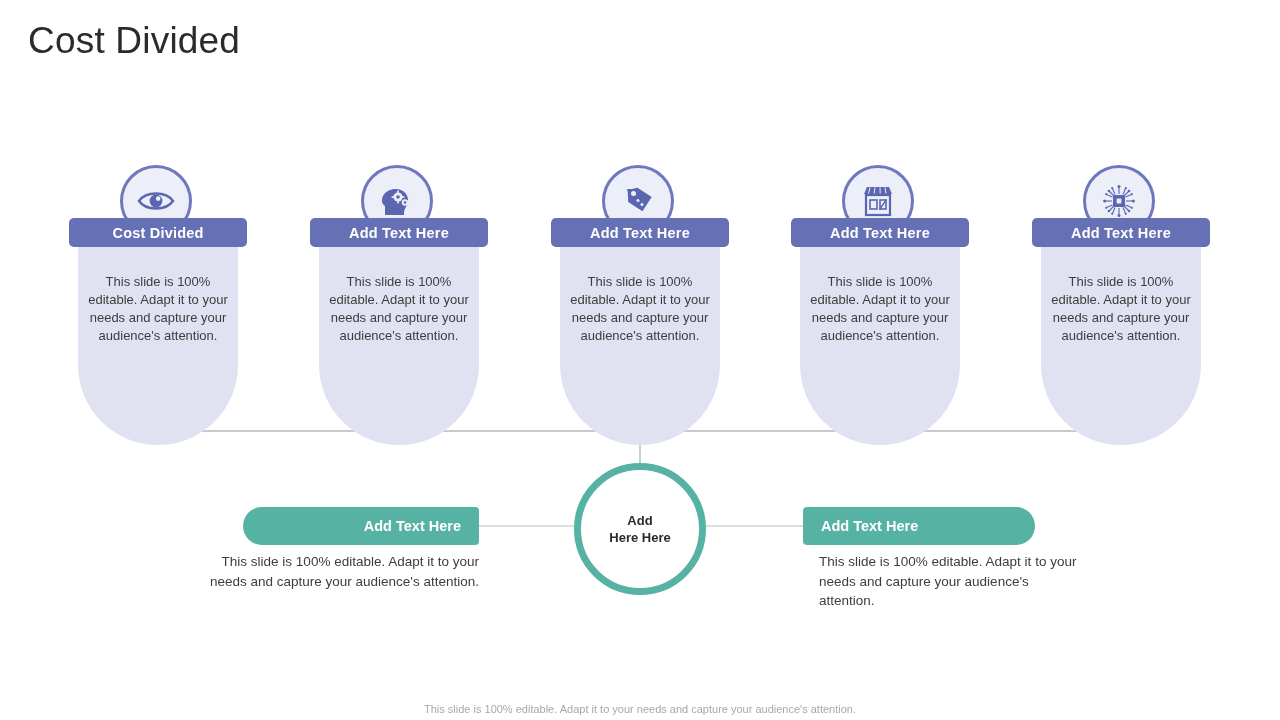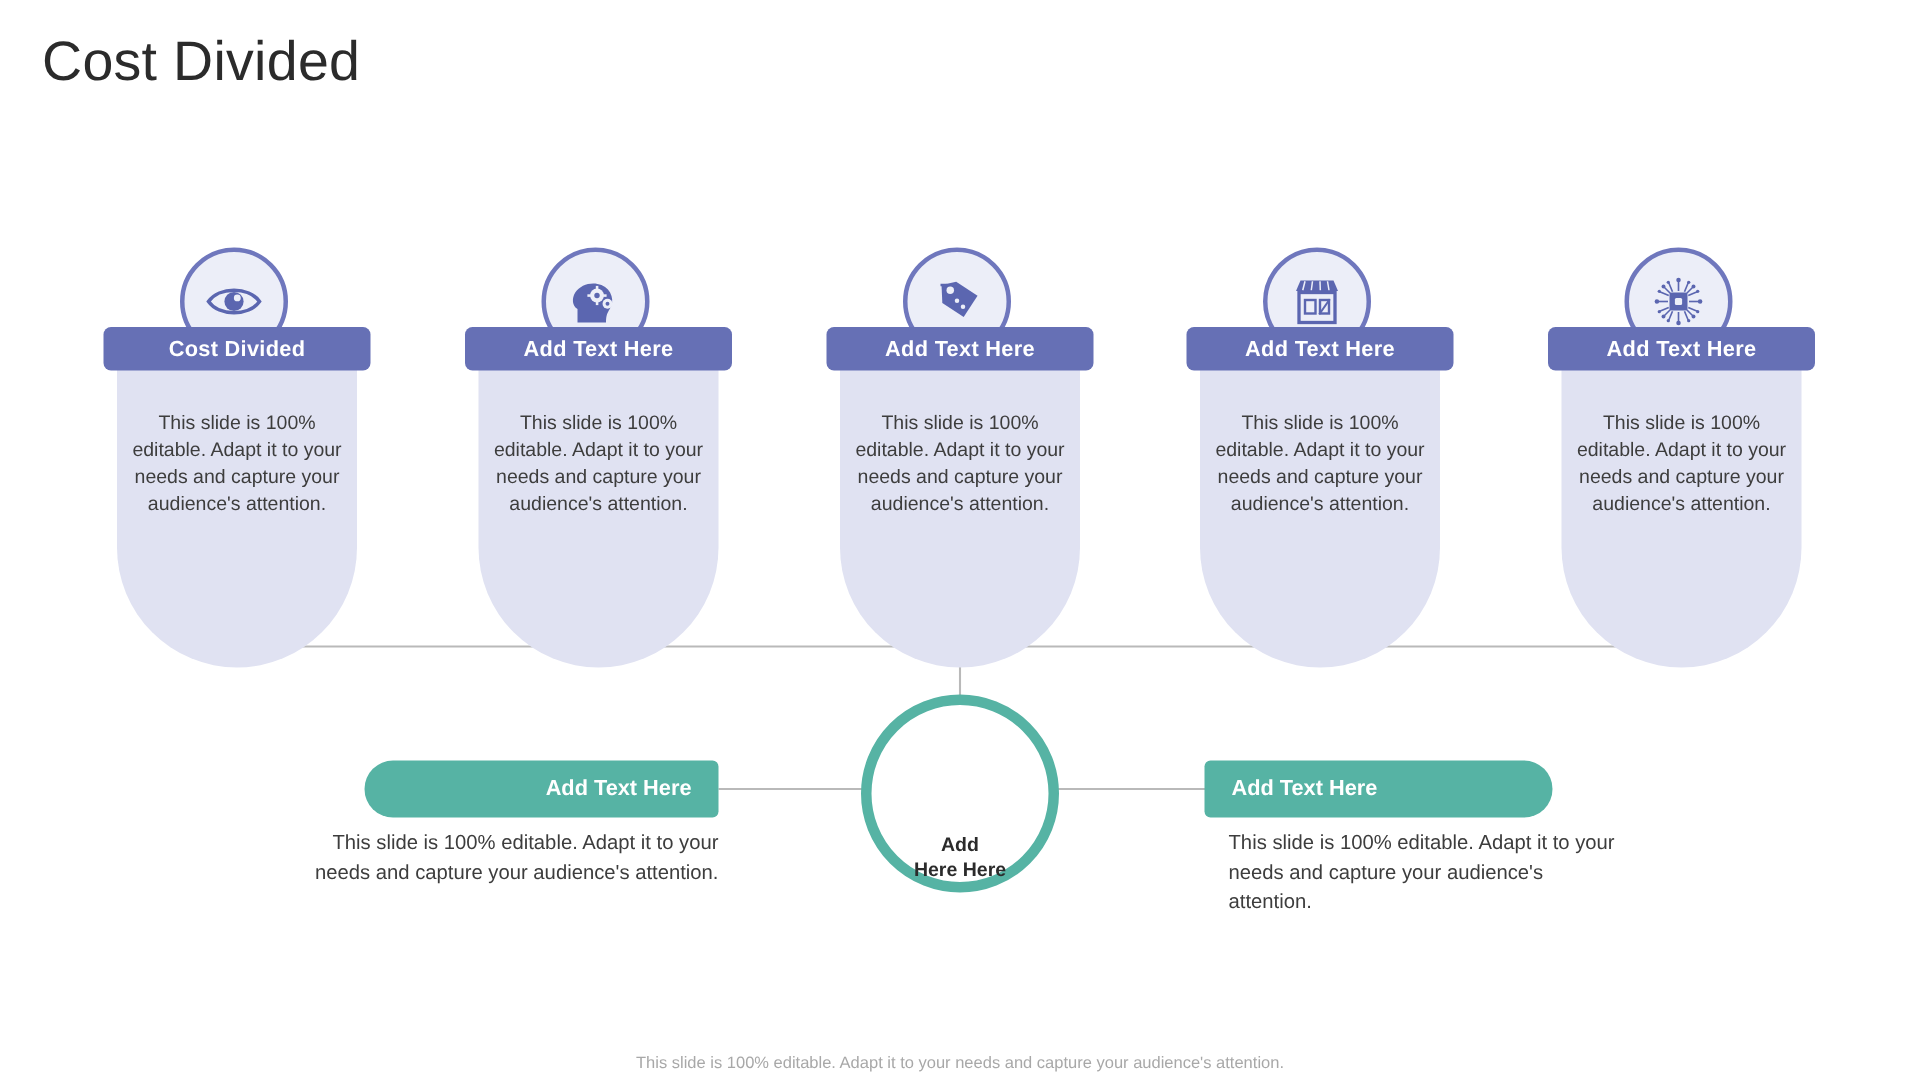--- a/index.html
+++ b/index.html
@@ -120,21 +120,21 @@
     top: 463px;
     width: 132px;
     height: 132px;
     border-radius: 50%;
     background: #ffffff;
     border: 7px solid #56b3a4;
     box-sizing: border-box;
     display: flex;
     flex-direction: column;
     align-items: center;
-    justify-content: flex-end;
+    justify-content: center;
     z-index: 6;
   }
   #center-circle .cc-line {
     font-size: 13px;
     font-weight: bold;
     color: #2b2b2b;
     line-height: 17px;
     text-align: center;
   }
 

